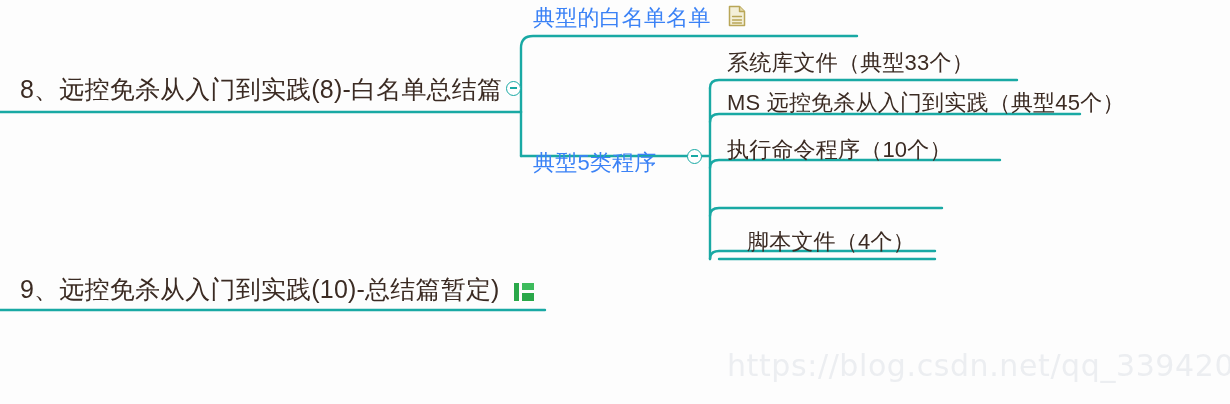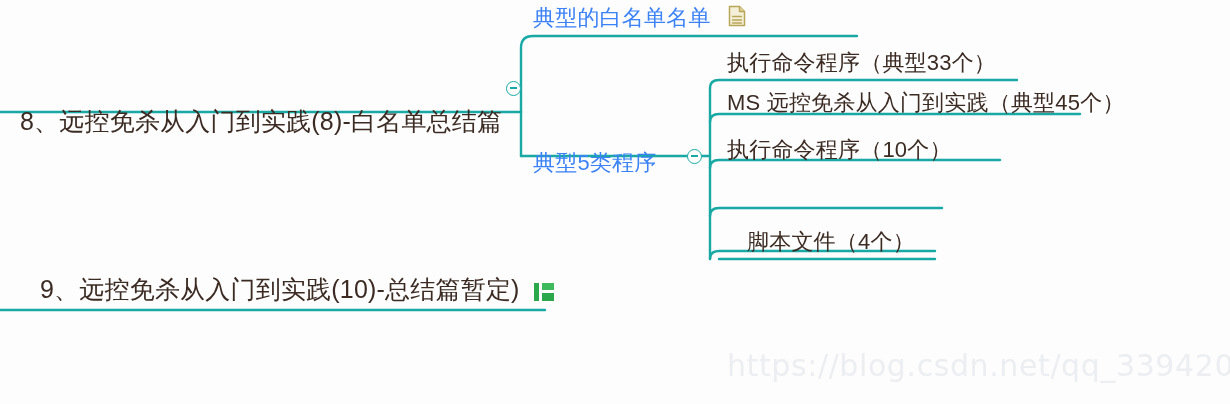--- a/index.html
+++ b/index.html
@@ -143,26 +143,26 @@
       <path d="M710,168 Q710,160 719,160 L1000,160"></path>
 
       <path d="M710,216 Q710,208 719,208 L942,208"></path>
 
       <path d="M710,259 Q710,251 719,251 L935,251"></path>
       <path d="M719,259 L935,259"></path>
 
     </g>
   </svg>
 
-  <div class="node topic-root" style="left:20px; top:72px;margin-top:32px;">
+  <div class="node topic-root" style="left:20px; top:72px;">
     <span class="label">8、远控免杀从入门到实践(8)-白名单总结篇</span>
   </div>
   <div class="collapse-toggle" style="left:506px; top:81px;"></div>
 
-  <div class="node topic-root" style="left:20px; top:272px;margin-left:20px;">
+  <div class="node topic-root" style="left:20px; top:272px;">
     <span class="label">9、远控免杀从入门到实践(10)-总结篇暂定)</span>
     <span class="layout-icon">
       <svg viewBox="0 0 22 20" xmlns="http://www.w3.org/2000/svg">
         <rect x="0" y="1" width="5" height="18" fill="#2aa84a"></rect>
         <rect x="8" y="1" width="12" height="7" fill="#3dbb5c"></rect>
         <rect x="8" y="11" width="12" height="8" fill="#2aa84a"></rect>
       </svg>
     </span>
   </div>
 
@@ -176,21 +176,21 @@
       </svg>
     </span>
   </div>
 
   <div class="node topic-l2" style="left:533px; top:148px;">
     <span class="label">典型5类程序</span>
   </div>
   <div class="collapse-toggle" style="left:687px; top:149px;"></div>
 
   <div class="node topic-l3" style="left:727px; top:48px;">
-    <span class="label">执行命令程序（典型33个）</span>
+    <span class="label">系统库文件（典型33个）</span>
   </div>
 
   <div class="node topic-l3" style="left:727px; top:88px;">
     <span class="label">MS 远控免杀从入门到实践（典型45个）</span>
   </div>
 
   <div class="node topic-l3" style="left:727px; top:135px;">
     <span class="label">执行命令程序（10个）</span>
   </div>
 

